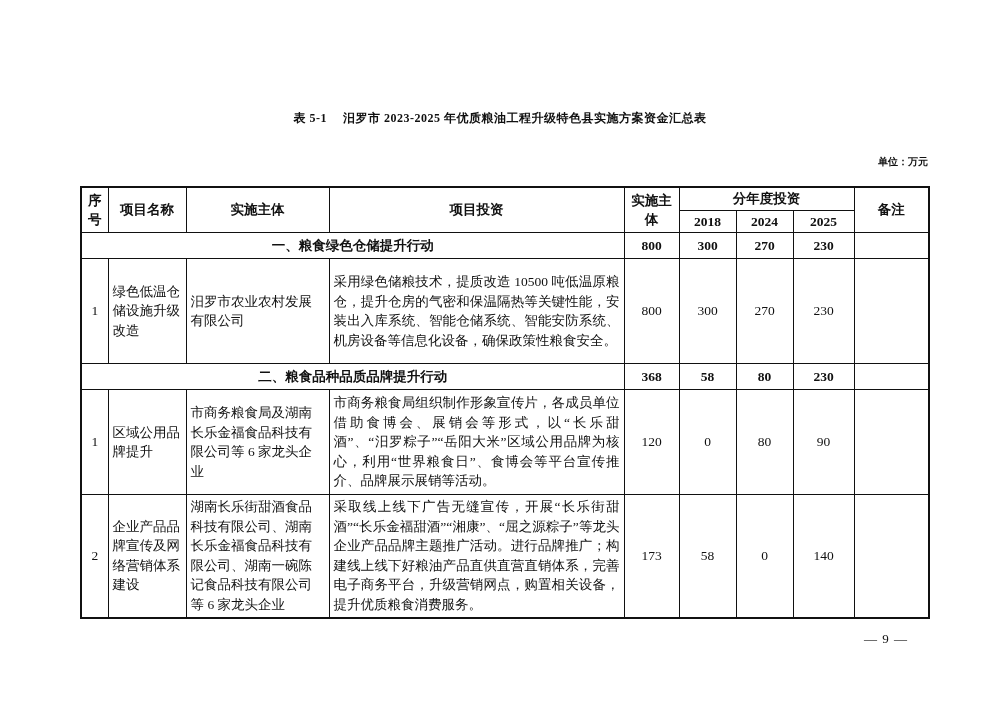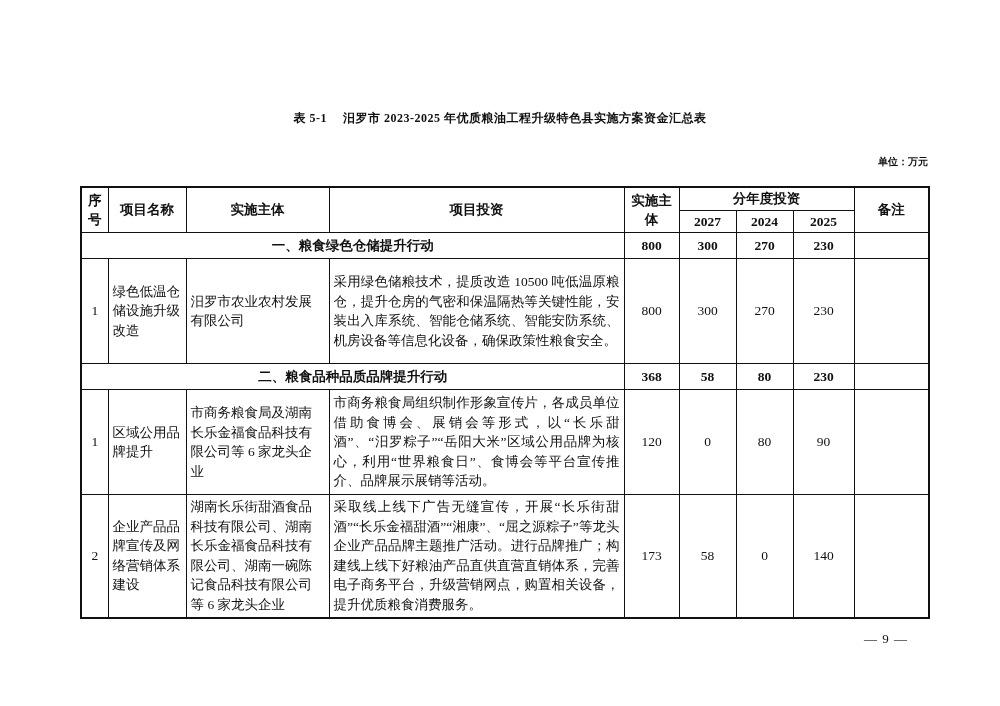--- a/index.html
+++ b/index.html
@@ -118,21 +118,21 @@
       <tr class="h-head">
         <th rowspan="2">序号</th>
         <th rowspan="2">项目名称</th>
         <th rowspan="2">实施主体</th>
         <th rowspan="2">项目投资</th>
         <th rowspan="2">实施主体</th>
         <th colspan="3">分年度投资</th>
         <th rowspan="2">备注</th>
       </tr>
       <tr class="h-head">
-        <th>2027</th>
+        <th>2018</th>
         <th>2024</th>
         <th>2025</th>
       </tr>
 
       <tr class="h-sect">
         <td colspan="4" class="section-title-cell">一、粮食绿色仓储提升行动</td>
         <td class="section-num">800</td>
         <td class="section-num">300</td>
         <td class="section-num">270</td>
         <td class="section-num">230</td>

